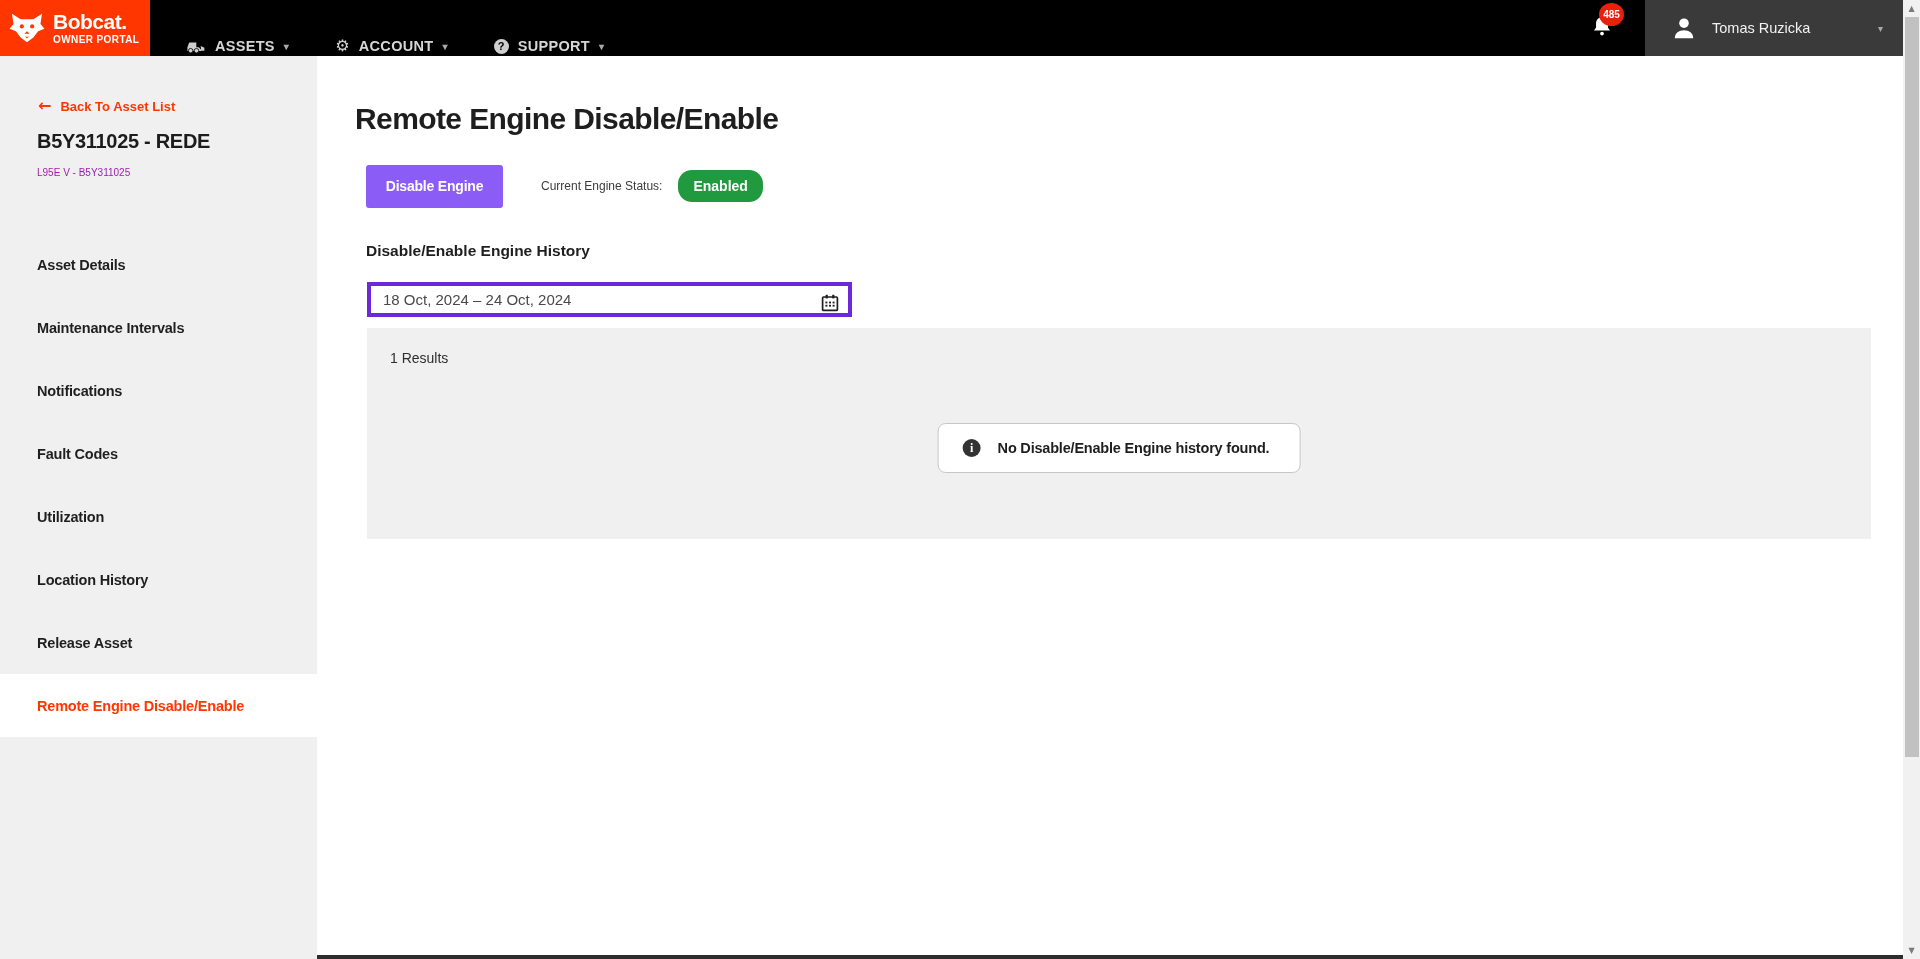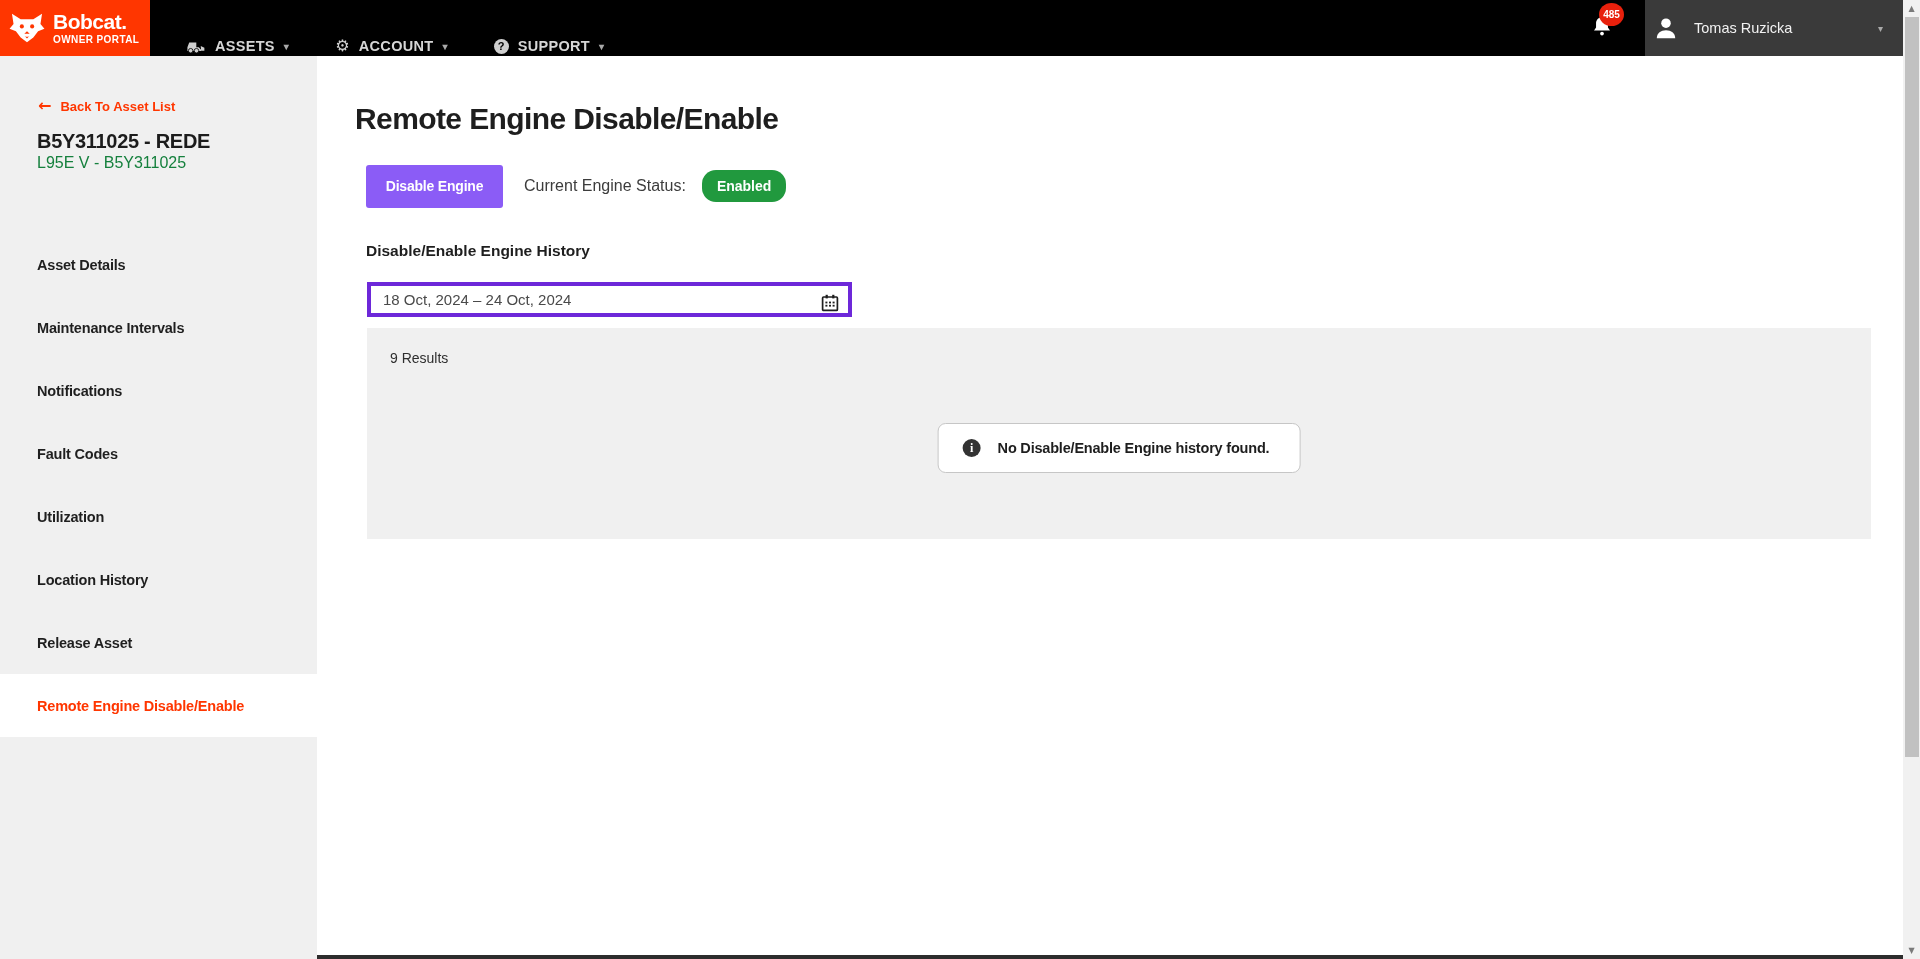--- a/index.html
+++ b/index.html
@@ -24,48 +24,48 @@
   .help-glyph { width:15px; height:15px; border-radius:50%; background:#cfcfcf;
     color:#000; font-size:11px; font-weight:bold; display:flex; align-items:center;
     justify-content:center; }
   .nav-right { margin-left:auto; display:flex; align-items:center; height:56px; }
   .bell-wrap { position:relative; width:34px; height:56px; margin-right:24px; cursor:pointer; }
   .bell-wrap svg { position:absolute; left:2px; top:13px; }
   .notif-badge { position:absolute; top:3px; left:12px; min-width:25px; height:23px;
     background:#e8200c; border-radius:50%; color:#fff; font-size:10px; font-weight:bold;
     display:flex; align-items:center; justify-content:center; padding:0 2px;text-align:right; }
   .user-chip { width:258px; height:56px; background:#3a3a3a; display:flex;
-    align-items:center; padding:0 20px 0 8px; gap:15px; cursor:pointer; }
+    align-items:center; padding:0 20px 0 26px; gap:15px; cursor:pointer; }
   .user-name { color:#f2f2f2; font-size:14.5px; }
   .user-chip .caret { margin-left:auto; }
 
   
   .sidebar { position:absolute; top:56px; left:0; width:317px; bottom:0;
     background:#f0f0f0; }
   .back-link { position:absolute; top:42px; left:38px; display:flex; align-items:center;
     gap:9px; color:#ff3600; font-weight:bold; font-size:13px; cursor:pointer; }
   .back-arrow { font-size:16px; line-height:1; font-family:"DejaVu Sans", sans-serif; }
   .asset-title { position:absolute; top:74px; left:37px; font-weight:bold;
     font-size:20px; color:#1c1c1c; letter-spacing:-0.3px; }
-  .asset-sub { position:absolute; top:98px; left:37px; font-size:16px; color:#15803d; }
+  .asset-sub { position:absolute; top:111px; left:37px; font-size:10px; color:#a21caf; }
   .side-list { position:absolute; top:177px; left:0; right:0; }
   .side-item { height:63px; display:flex; align-items:center; padding-left:37px;
     font-weight:bold; font-size:14.5px; color:#1f1f1f; cursor:pointer; letter-spacing:-0.2px; }
   .side-item.active { background:#fff; color:#ff3600; }
 
   
   .main { position:absolute; left:317px; top:56px; right:17px; bottom:0; background:#fff; }
   .page-title { position:absolute; left:38px; top:46px; font-weight:bold; font-size:30px;
     color:#1e1e1e; letter-spacing:-0.6px; }
   .controls-row { position:absolute; left:49px; top:109px; height:42px;
     display:flex; align-items:center; }
   .disable-btn { width:137px; height:43px; background:#8b5cf6; border:none;
     border-radius:3px; color:#fff; font-weight:bold; font-size:14px;
     font-family:"Liberation Sans", sans-serif; letter-spacing:-0.2px; cursor:pointer; }
-  .status-label { margin-left:21px; font-size:16px; color:#3c3c3c; }
+  .status-label { margin-left:38px; font-size:12px; color:#3c3c3c; }
   .status-badge { margin-left:16px; height:26px; padding:16px 15px; border-radius:14px;
     background:#21993e; color:#fff; font-weight:bold; font-size:14px;
     display:flex; align-items:center; }
   .history-heading { position:absolute; left:49px; top:186px; font-weight:bold;
     font-size:15.5px; color:#1e1e1e; }
   .date-field { position:absolute; left:50px; top:226px; width:485px; height:35px;
     border:4px solid #6d28d9; background:#fff; }
   .date-field input { position:absolute; inset:0; border:none; outline:none;
     font-family:"Liberation Sans", sans-serif; font-size:15px; color:#4a4a4a;
     padding-left:12px; background:transparent; }
@@ -204,21 +204,21 @@
           <rect x="8" y="7.6" width="2" height="1.8" fill="#1e1e1e"></rect>
           <rect x="11.6" y="7.6" width="2" height="1.8" fill="#1e1e1e"></rect>
           <rect x="4.4" y="10.8" width="2" height="1.8" fill="#1e1e1e"></rect>
           <rect x="8" y="10.8" width="2" height="1.8" fill="#1e1e1e"></rect>
           <rect x="11.6" y="10.8" width="2" height="1.8" fill="#1e1e1e"></rect>
         </svg>
       </button>
     </div>
 
     <section class="results-panel">
-      <div class="results-count">9 Results</div>
+      <div class="results-count">1 Results</div>
       <div class="empty-box">
         <span class="info-icon">i</span>
         <span class="empty-text">No Disable/Enable Engine history found.</span>
       </div>
     </section>
 
     <div class="footer-bar"></div>
   </main>
 
   <div class="scrollbar">

